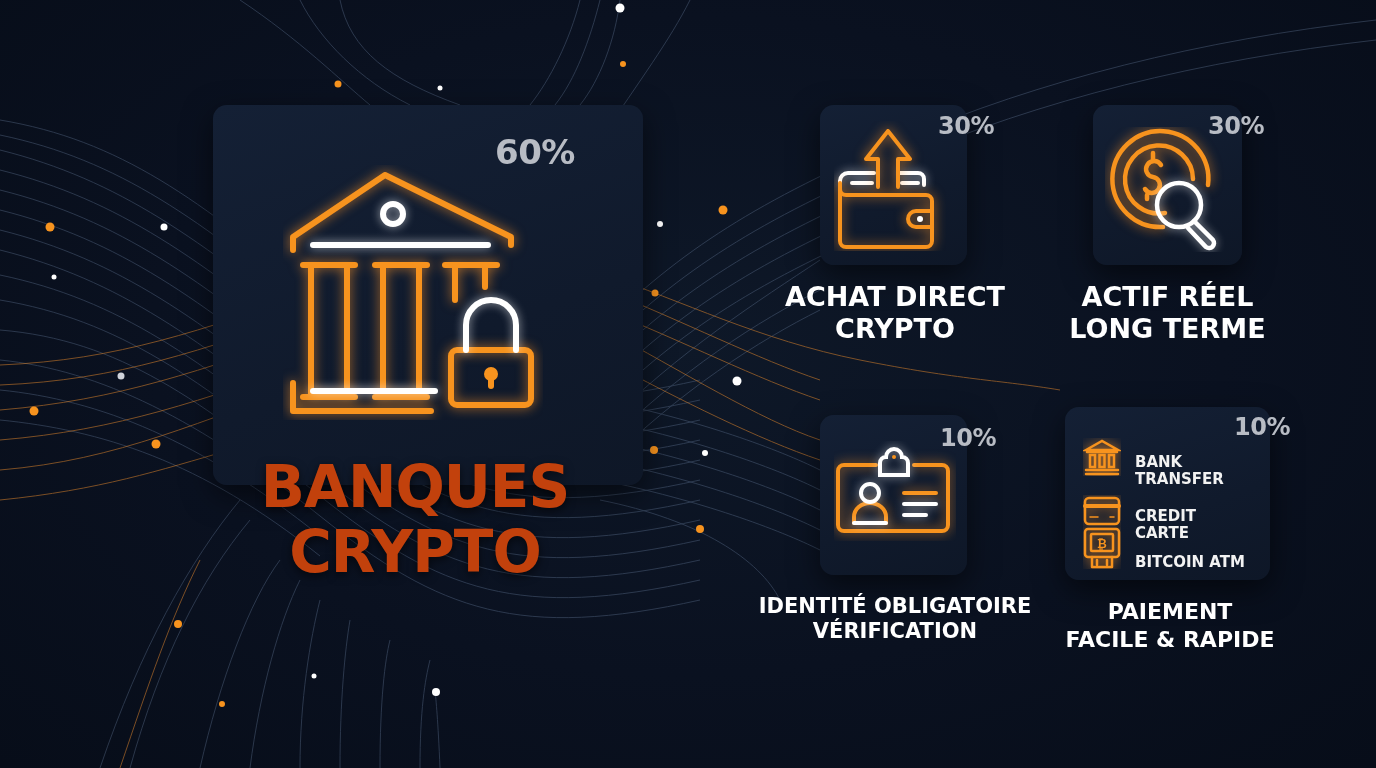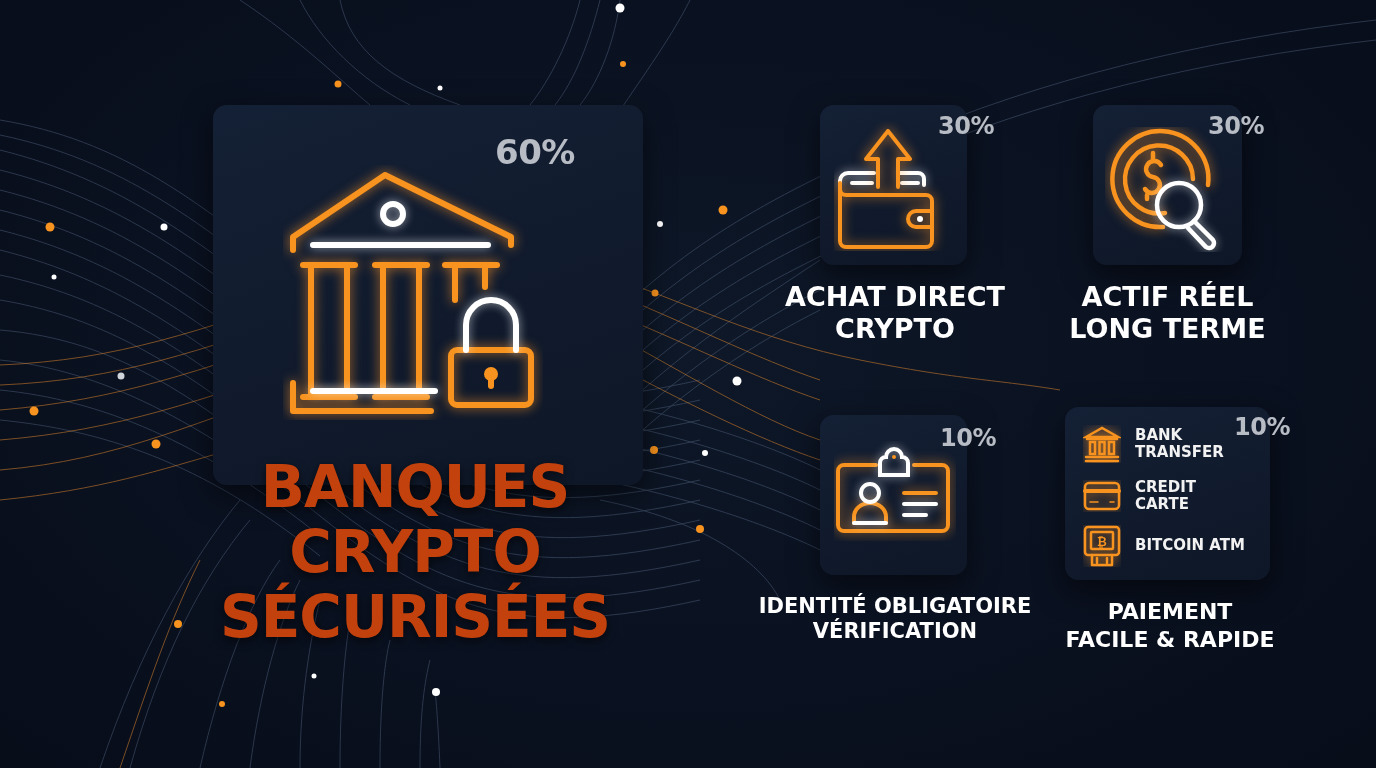--- a/index.html
+++ b/index.html
@@ -54,20 +54,21 @@
     display: flex; align-items: center;
   }
   .pay-text {
     font-family: "DejaVu Sans", "Liberation Sans", sans-serif;
     font-weight: 700;
     font-size: 15px;
     line-height: 1.15;
     color: #f2f2f2;
     text-transform: uppercase;
     margin-left: 14px;
+    margin-top: 29px;
   }
   .pay-text span { display: block; }
 </style>
 </head>
 <body>
 
 <svg class="bg-svg" viewBox="0 0 1376 768">
   <g fill="none" stroke="#5d7290" stroke-width="0.9" opacity="0.45">
     <path d="M0 120 C 120 140, 200 200, 320 300 S 520 420, 700 380"></path>
     <path d="M0 135 C 120 160, 200 220, 320 318 S 520 440, 700 400"></path>
@@ -184,21 +185,20 @@
     <g fill="#f7931e">
       <circle cx="208" cy="209" r="7"></circle>
       <rect x="205" y="210" width="6" height="14" rx="3"></rect>
     </g>
   </svg>
 </div>
 
 <div class="hero-title">
   <span>BANQUES</span>
   <span>CRYPTO</span>
-  <span>SÉCURISÉES</span>
 </div>
 
 <div class="card" style="left:820px; top:105px; width:147px; height:160px;">
   <svg style="position:absolute; left:14px; top:16px;" width="112" height="130" viewBox="0 0 112 130">
     <g class="glow-w" fill="none" stroke="#ffffff" stroke-width="4" stroke-linecap="round">
       <path d="M6 64 V60 a8 8 0 0 1 8 -8 H40"></path>
       <path d="M66 52 H84 a6 6 0 0 1 6 6 V64"></path>
       <line x1="18" y1="62" x2="38" y2="62"></line>
       <line x1="68" y1="62" x2="84" y2="62"></line>
     </g>

